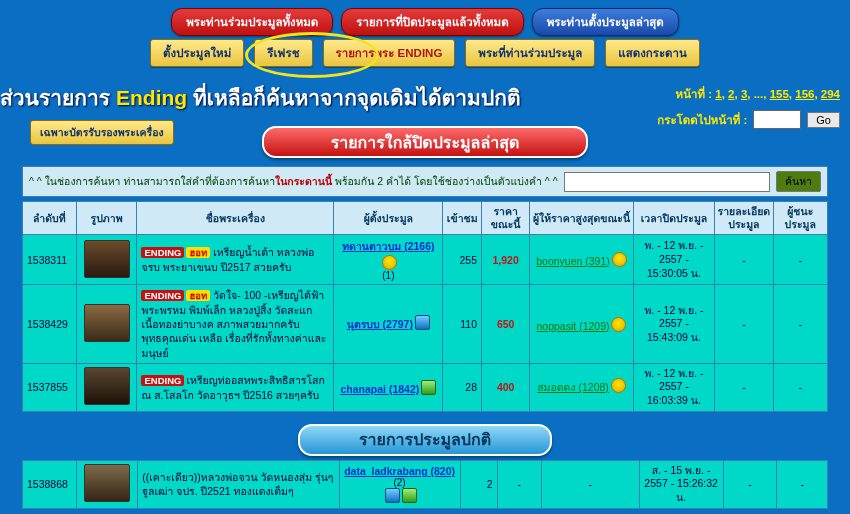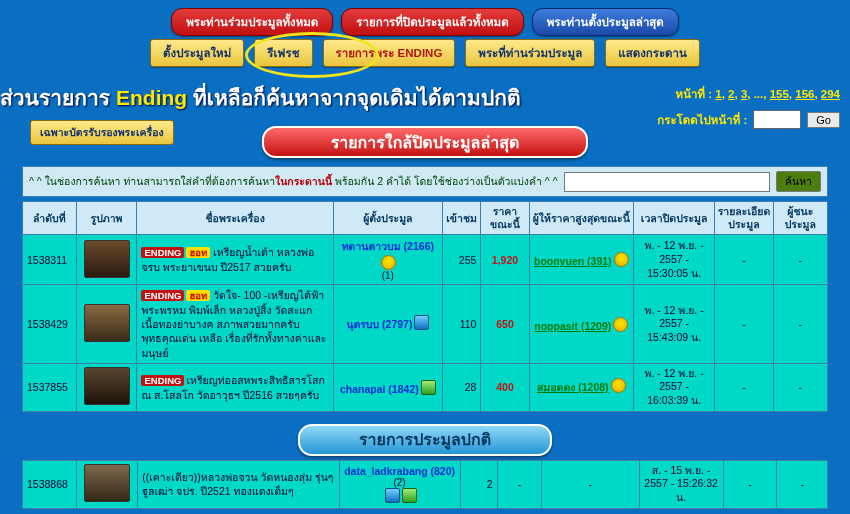--- a/index.html
+++ b/index.html
@@ -106,22 +106,22 @@
   td.cell-id{color:#003; width:46px;text-align:left;}
   td.cell-img{width:54px;text-align:center;}
   .thumb{width:44px;height:36px;border:1px solid #333;background:linear-gradient(#6b4a2a,#2a1a10);display:inline-block;border-radius:2px;}
   .thumb.t2{background:linear-gradient(#8a6a42,#3a2a18);}
   .thumb.t3{background:linear-gradient(#5a4630,#1d1208);}
   .thumb.t4{background:linear-gradient(#7d6a4a,#342616);}
   td.cell-name{width:230px;color:#003;line-height:1.35;}
   .endtag{background:#c41212;color:#fff;font-weight:bold;font-size:9.5px;padding:0 3px;border-radius:2px;margin-right:2px;}
   .hottag{background:#ffdf00;color:#c00;font-weight:bold;font-size:9.5px;padding:0 3px;border-radius:2px;margin-right:3px;}
   td.cell-bidder{width:120px;text-align:center;}
-  .bidlink{color:#0a2fcf;font-weight:bold;}
-  .greenlink{color:#067a06;font-weight:bold;text-decoration:underline;text-align:center;}
+  .bidlink{color:#0a2fcf;font-weight:bold;text-decoration:underline;}
+  .greenlink{color:#067a06;font-weight:normal;text-decoration:underline;text-align:center;}
   .ico{display:inline-block;width:13px;height:13px;border-radius:2px;vertical-align:-2px;margin-left:2px;}
   .ico.smile{background:radial-gradient(circle at 50% 40%, #ffe600, #e0a800);border:1px solid #a07800;border-radius:50%;}
   .ico.blue{background:linear-gradient(#6fd0ff,#1070c0);border:1px solid #04507e;}
   .ico.green{background:linear-gradient(#9df07a,#2f9b1f);border:1px solid #1c6311;}
   td.cell-count{width:34px;text-align:right;color:#003;}
   td.cell-price{width:44px;text-align:center;}
   .price{color:#c41212;font-weight:bold;}
   td.cell-high{width:112px;text-align:center;}
   td.cell-time{width:84px;text-align:center;color:#003;line-height:1.3;}
   td.cell-open{width:56px;text-align:center;color:#003;}

